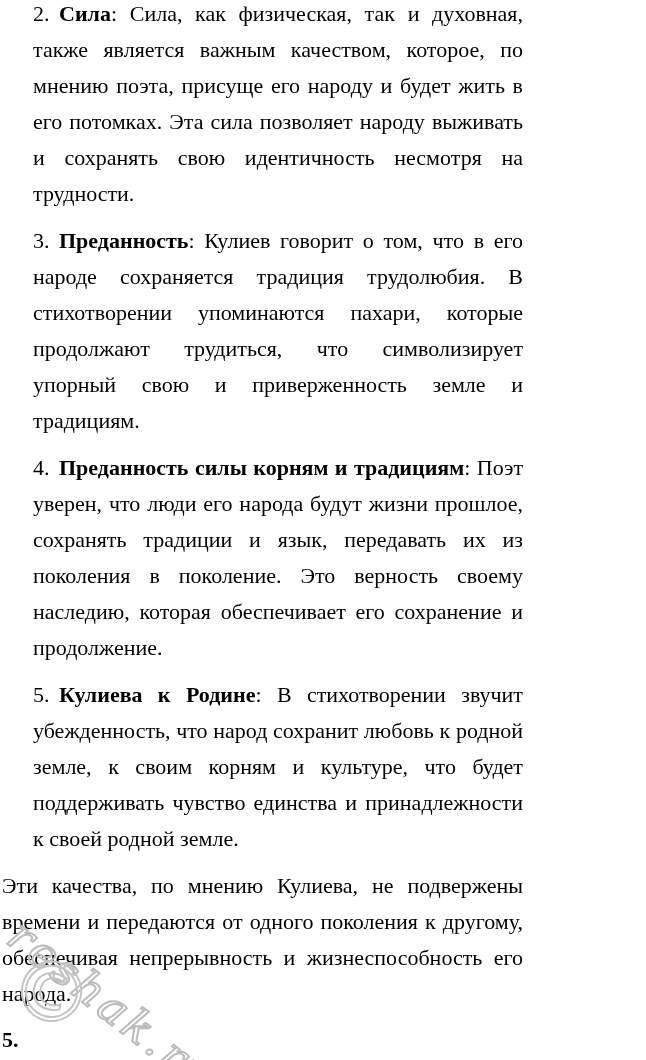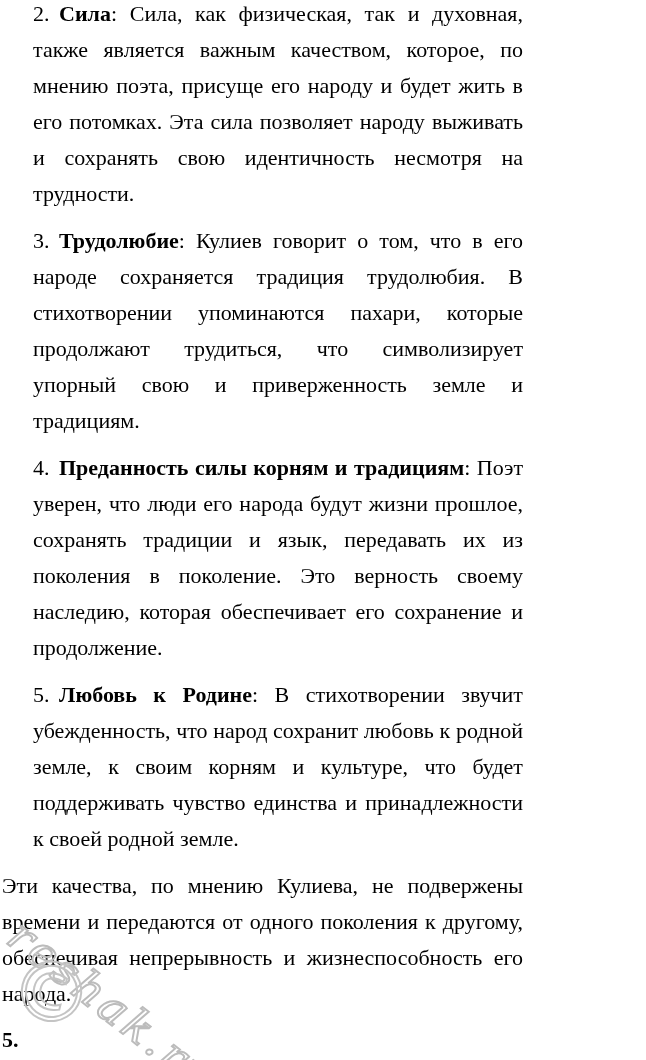--- a/index.html
+++ b/index.html
@@ -73,29 +73,29 @@
 
 <div class="page">
 
   <div class="qualities-list">
 
     <div class="list-item">
       <span class="item-number">2.</span><span class="item-term">Сила</span><span class="item-sep">: </span><span class="item-body">Сила, как физическая, так и духовная, также является важным качеством, которое, по мнению поэта, присуще его народу и будет жить в его потомках. Эта сила позволяет народу выживать и сохранять свою идентичность несмотря на трудности.</span>
     </div>
 
     <div class="list-item">
-      <span class="item-number">3.</span><span class="item-term">Трудолюбие</span><span class="item-sep">: </span><span class="item-body">Кулиев говорит о том, что в его народе сохраняется традиция трудолюбия. В стихотворении упоминаются пахари, которые продолжают трудиться, что символизирует упорный свою и приверженность земле и традициям.</span>
+      <span class="item-number">3.</span><span class="item-term">Преданность</span><span class="item-sep">: </span><span class="item-body">Кулиев говорит о том, что в его народе сохраняется традиция трудолюбия. В стихотворении упоминаются пахари, которые продолжают трудиться, что символизирует упорный свою и приверженность земле и традициям.</span>
     </div>
 
     <div class="list-item">
       <span class="item-number">4.</span><span class="item-term">Преданность силы корням и традициям</span><span class="item-sep">: </span><span class="item-body">Поэт уверен, что люди его народа будут жизни прошлое, сохранять традиции и язык, передавать их из поколения в поколение. Это верность своему наследию, которая обеспечивает его сохранение и продолжение.</span>
     </div>
 
     <div class="list-item">
-      <span class="item-number">5.</span><span class="item-term">Любовь к Родине</span><span class="item-sep">: </span><span class="item-body">В стихотворении звучит убежденность, что народ сохранит любовь к родной земле, к своим корням и культуре, что будет поддерживать чувство единства и принадлежности к своей родной земле.</span>
+      <span class="item-number">5.</span><span class="item-term">Кулиева к Родине</span><span class="item-sep">: </span><span class="item-body">В стихотворении звучит убежденность, что народ сохранит любовь к родной земле, к своим корням и культуре, что будет поддерживать чувство единства и принадлежности к своей родной земле.</span>
     </div>
 
   </div>
 
   <p class="para">Эти качества, по мнению Кулиева, не подвержены времени и передаются от одного поколения к другому, обеспечивая непрерывность и жизнеспособность его народа.</p>
 
   <div class="section-number">5.</div>
 
   <p class="para">Поэт считает себя вечным должником своего народа, потому что видит в нём источник силы, мужества и устойчивости, которые поддерживали его на протяжении всей жизни. В стихотворении он подчёркивает, что его народ, несмотря на свою малочисленность, обладает стойкостью и жизненной силой, которые превосходят даже время и могут пережить его самого.</p>
 

